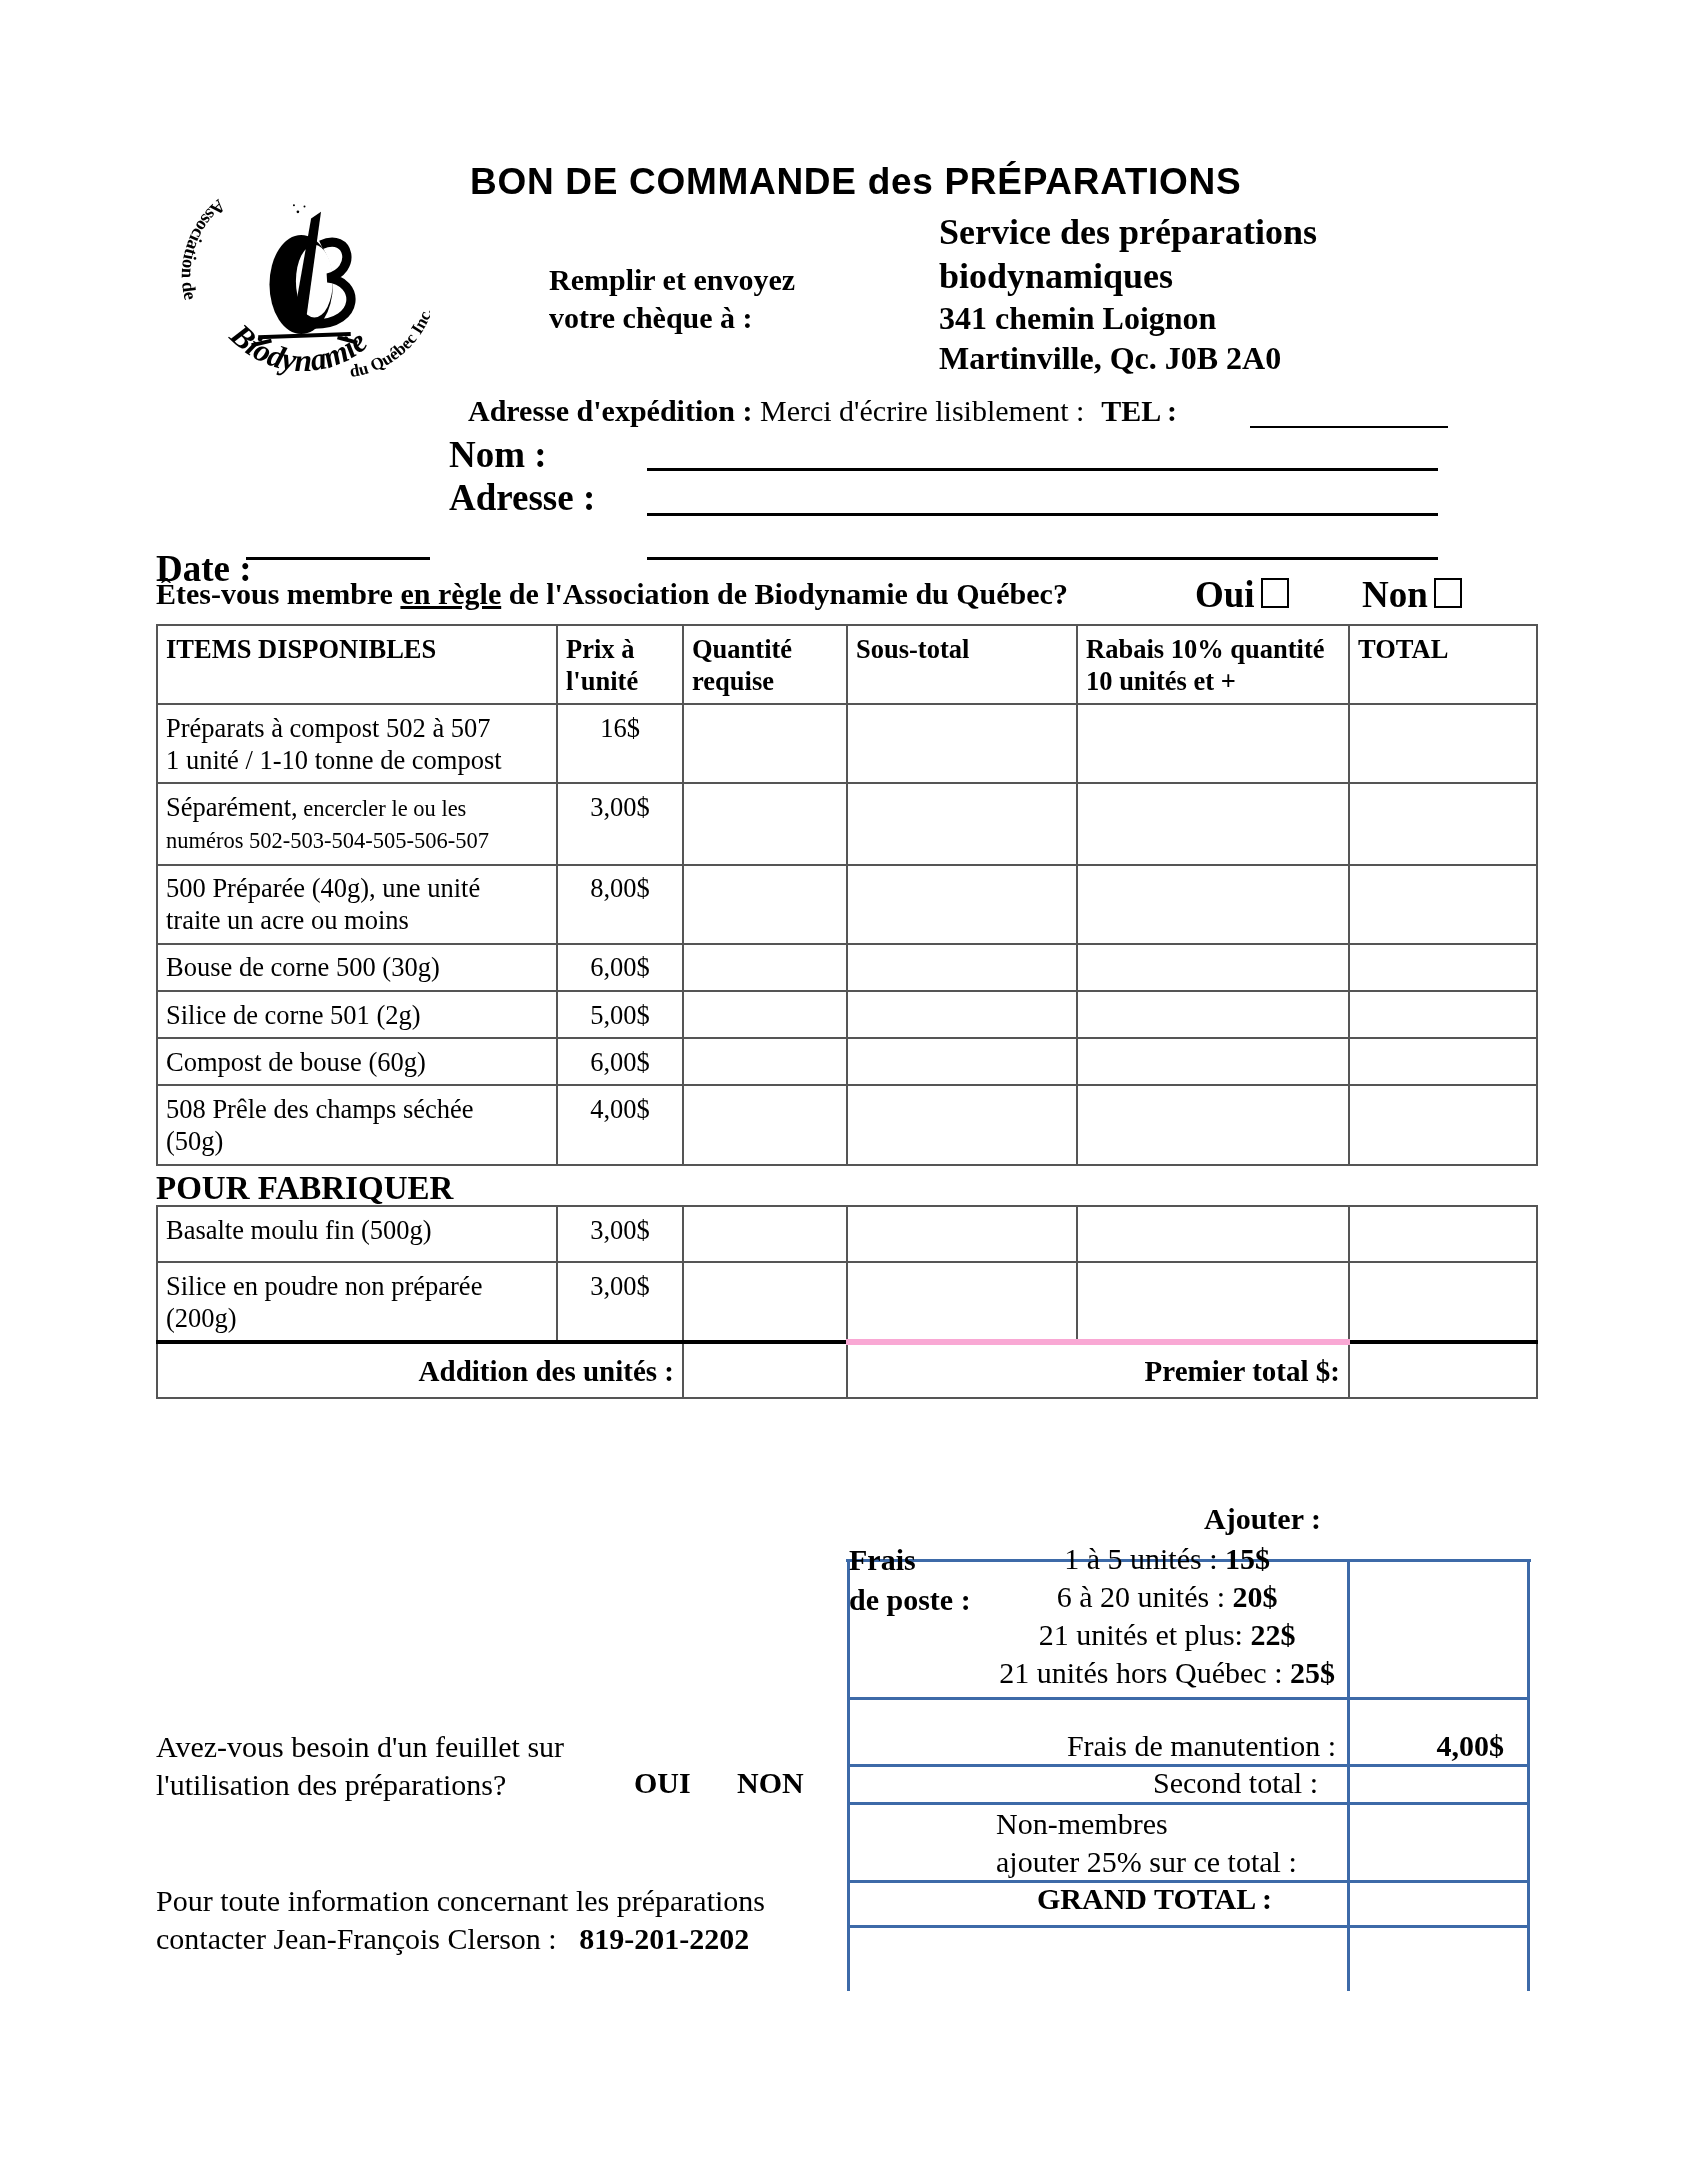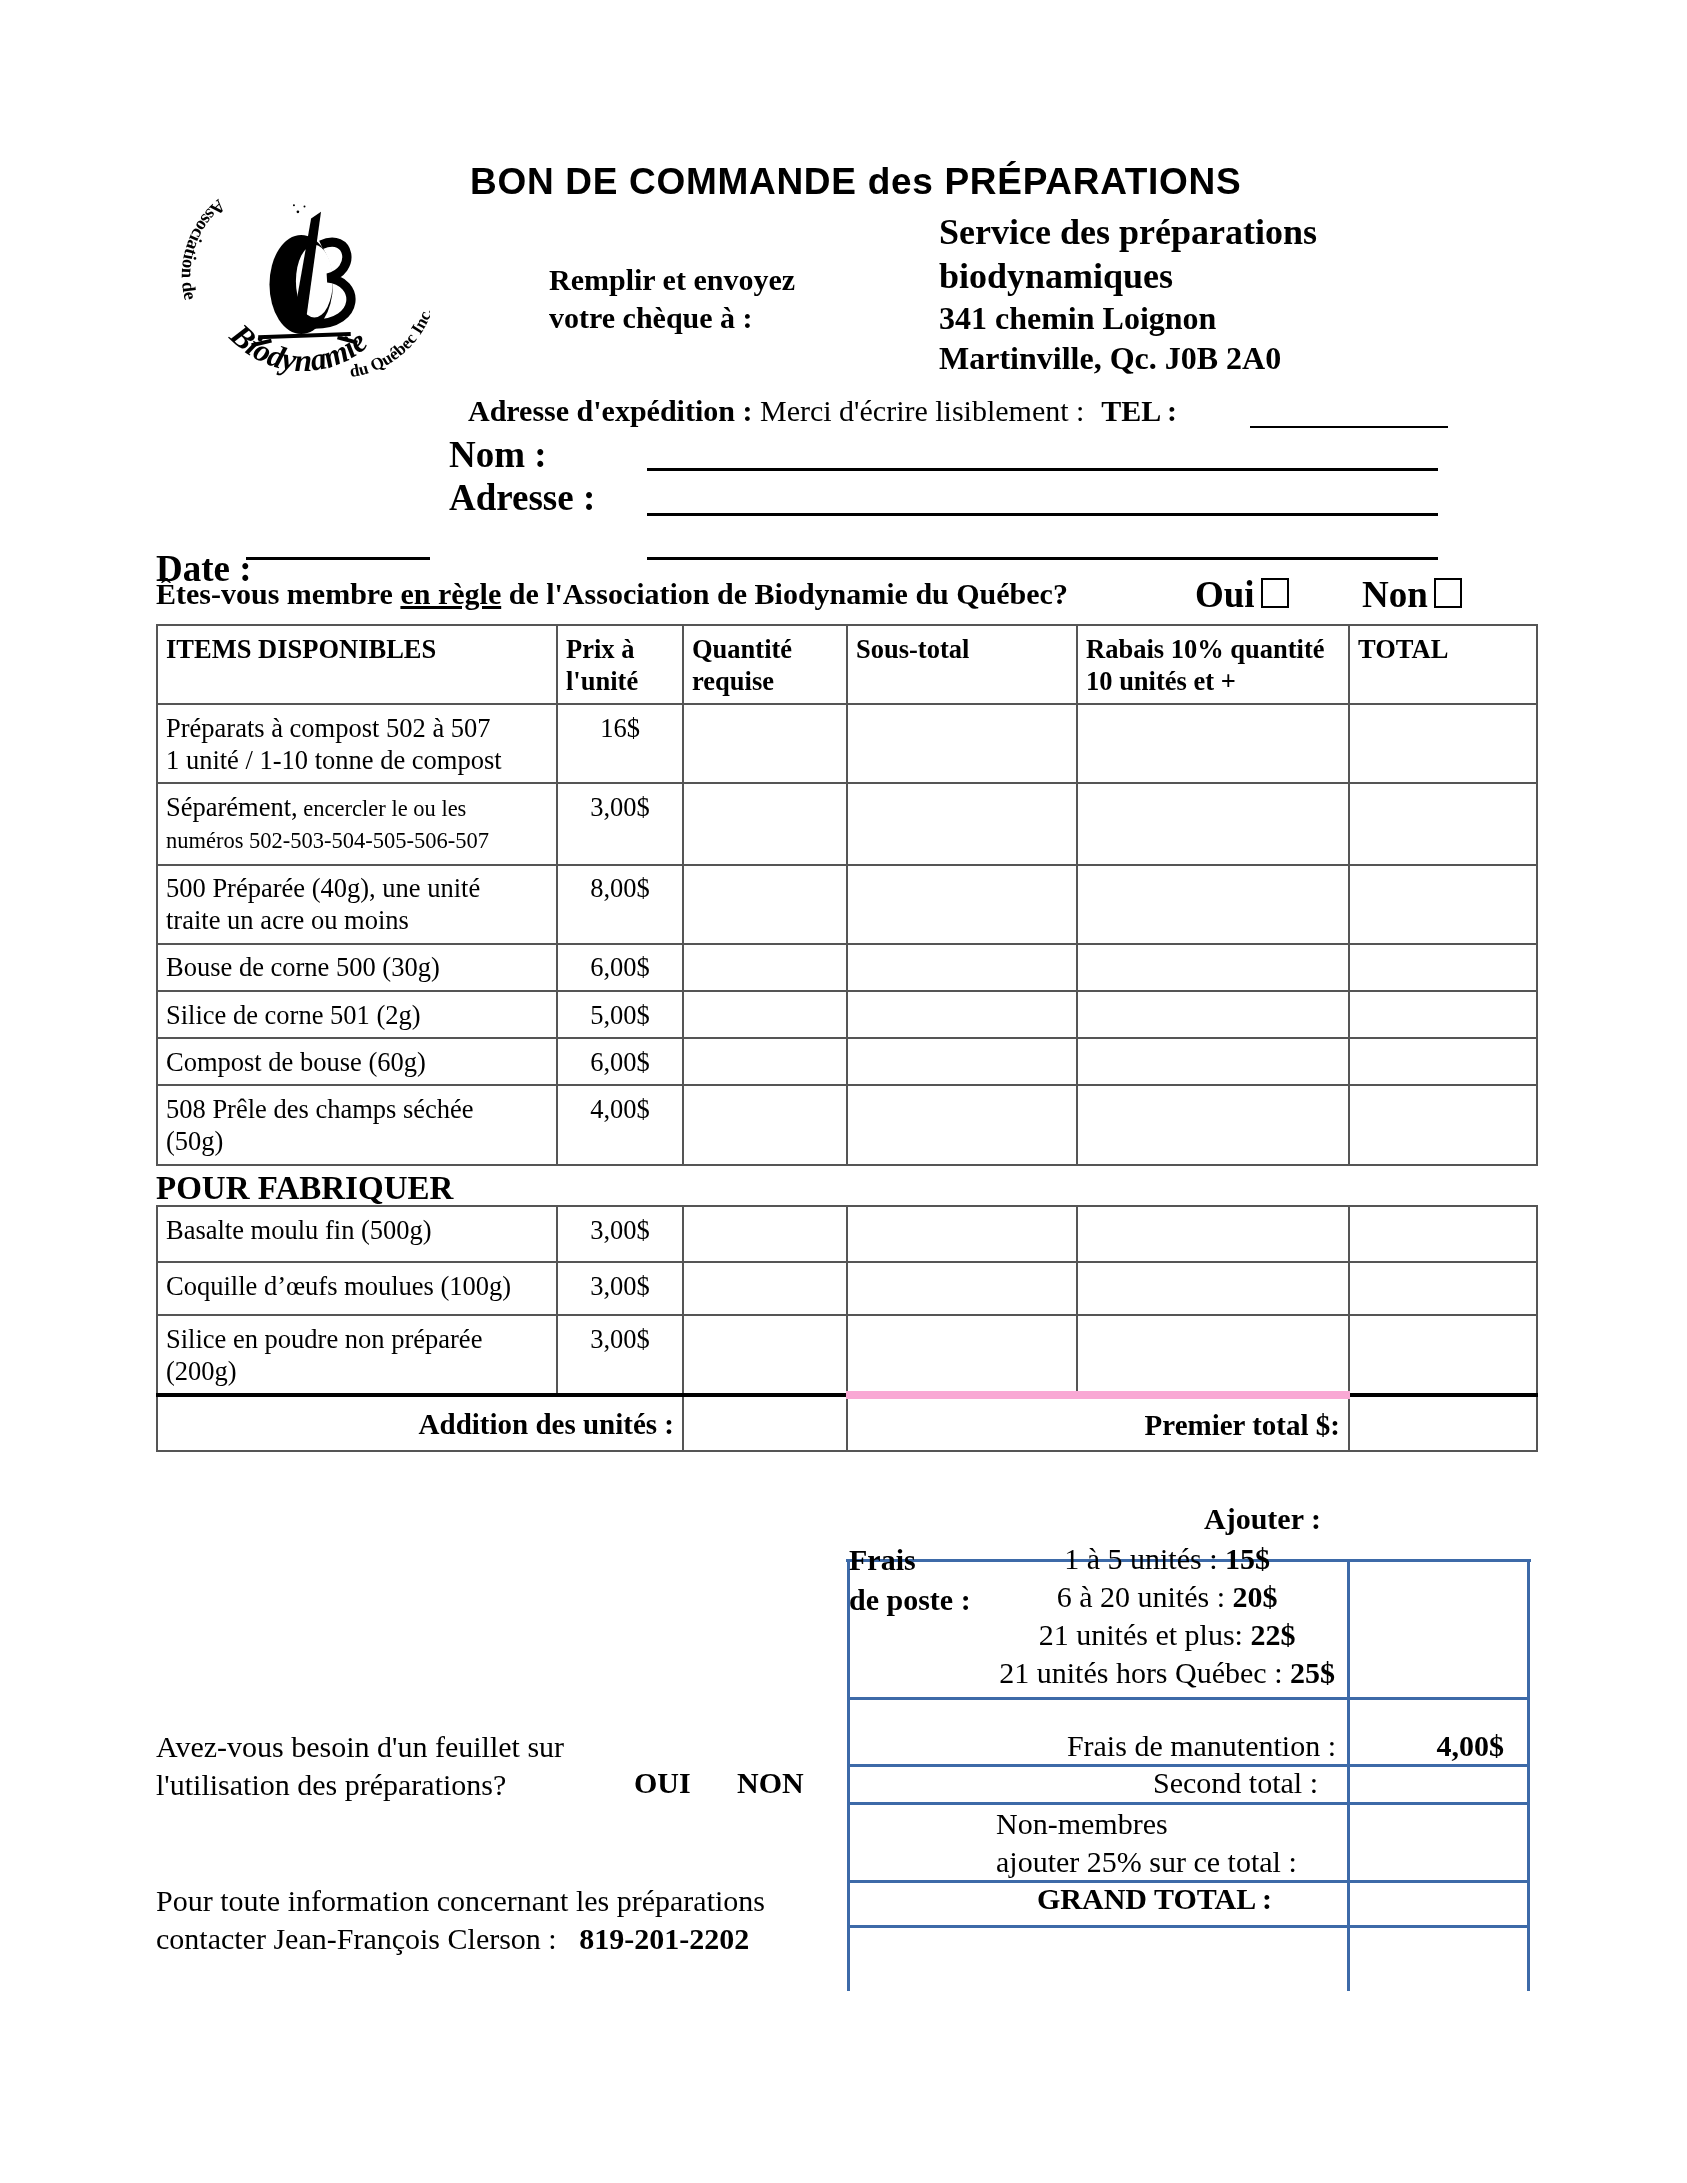--- a/index.html
+++ b/index.html
@@ -214,39 +214,31 @@
   <tbody>
       <tr style="height:56px;">
     <td>Basalte moulu fin (500g)</td>
     <td class="price">3,00$</td>
     <td></td>
         <td></td>
         <td></td>
         <td></td>
   </tr>
   <tr style="height:53px;">
-    <td>Coquille d’œufs moulues (100g)</td>
-    <td class="price">3,00$</td>
-    <td></td>
-        <td></td>
-        <td></td>
-        <td></td>
-  </tr>
-  <tr style="height:53px;">
     <td class="small">Silice en poudre non préparée (200g)</td>
     <td class="price">3,00$</td>
     <td></td>
         <td></td>
         <td></td>
         <td></td>
   </tr>
   <tr style="height:56px;">
     <td colspan="2" style="text-align:right; font-size:29px; font-weight:bold; vertical-align:middle; border-top:4px solid #000;">Addition des unités :</td>
     <td style="border-top:4px solid #000;"></td>
-    <td colspan="2" style="text-align:right; font-size:29px; font-weight:bold; vertical-align:middle; border-top:8px solid #f9a8d4;">Premier total $:</td>
+    <td colspan="2" style="text-align:right; font-size:29px; font-weight:bold; vertical-align:middle; border-top:6px solid #f9a8d4;">Premier total $:</td>
     <td style="border-top:4px solid #000;"></td>
   </tr>
 </tbody>
   </table>
 
 <div class="abs" style="left:1204px; top:1502px; font-size:30px; font-weight:bold;">Ajouter :</div>
 
 <div class="bl" style="left:846px; top:1559px; width:685px; height:3.3px;"></div>
 <div class="bl" style="left:847px; top:1560px; width:2.6px; height:431px;"></div>
 <div class="bl" style="left:1347px; top:1560px; width:2.6px; height:431px;"></div>

